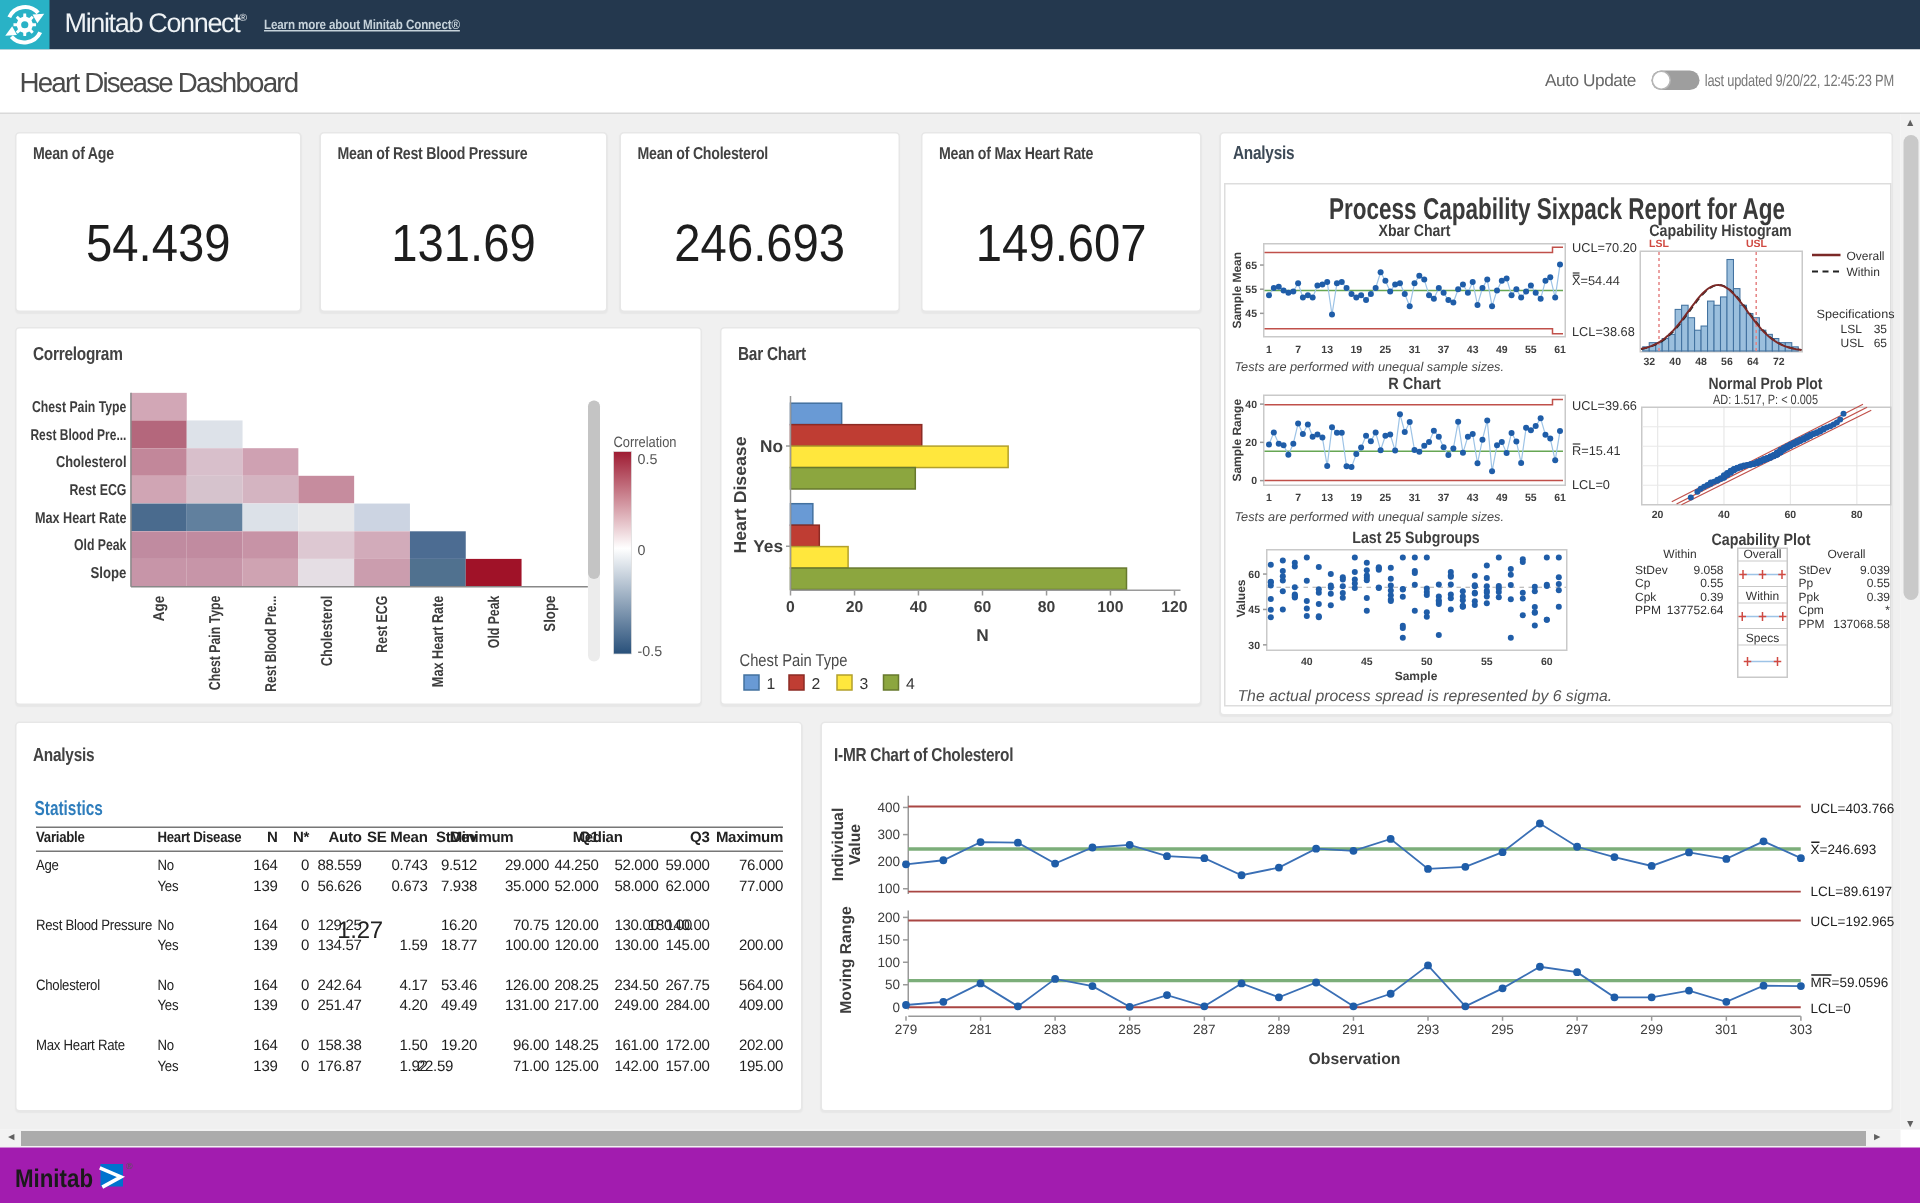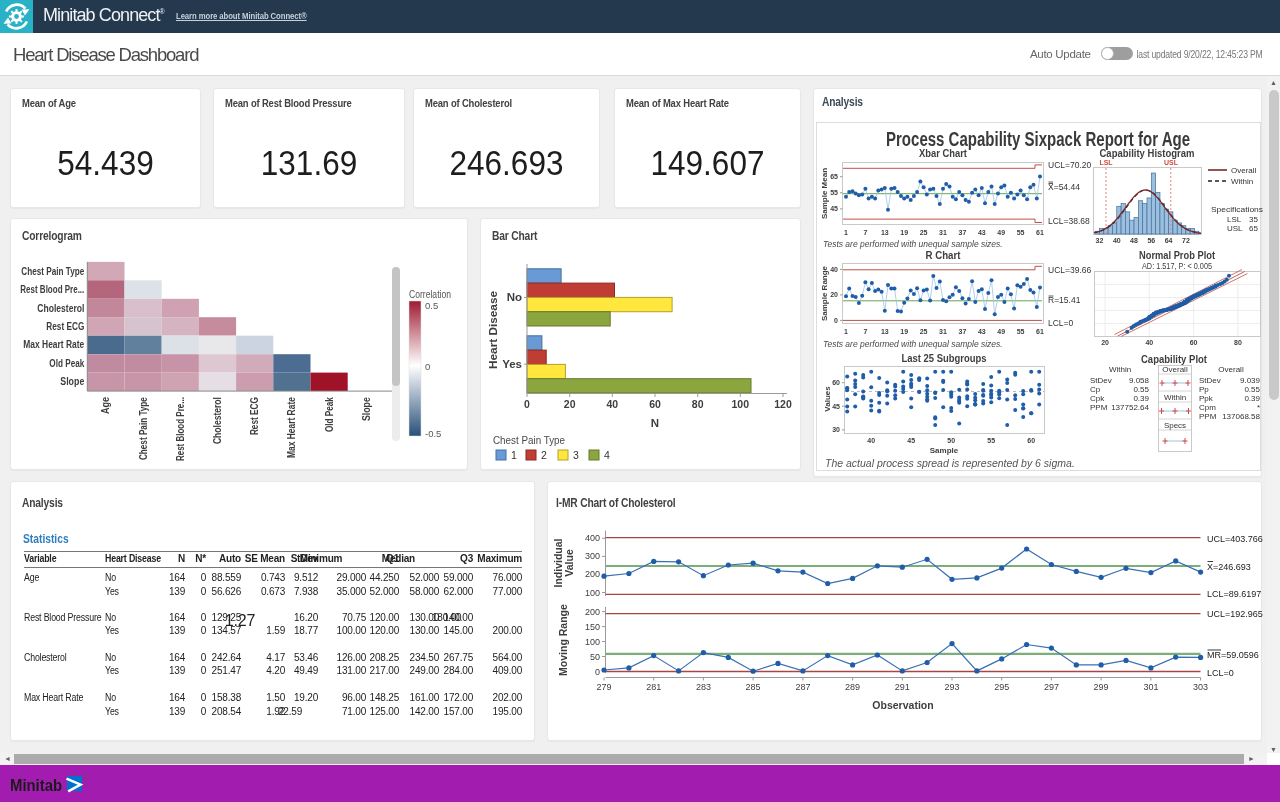--- a/index.html
+++ b/index.html
@@ -905,21 +905,21 @@
     <div style="position:absolute;top:209.5px;font-size:10.0px;color:#222;white-space:nowrap;letter-spacing:-0.2px;left:184px;width:90px;text-align:right">1.50</div>
     <div style="position:absolute;top:209.5px;font-size:10.0px;color:#222;white-space:nowrap;letter-spacing:-0.2px;left:217px;width:90px;text-align:right">19.20</div>
     <div style="position:absolute;top:209.5px;font-size:10.0px;color:#222;white-space:nowrap;letter-spacing:-0.2px;left:265px;width:90px;text-align:right">96.00</div>
     <div style="position:absolute;top:209.5px;font-size:10.0px;color:#222;white-space:nowrap;letter-spacing:-0.2px;left:298px;width:90px;text-align:right">148.25</div>
     <div style="position:absolute;top:209.5px;font-size:10.0px;color:#222;white-space:nowrap;letter-spacing:-0.2px;left:338px;width:90px;text-align:right">161.00</div>
     <div style="position:absolute;top:209.5px;font-size:10.0px;color:#222;white-space:nowrap;letter-spacing:-0.2px;left:372px;width:90px;text-align:right">172.00</div>
     <div style="position:absolute;top:209.5px;font-size:10.0px;color:#222;white-space:nowrap;letter-spacing:-0.2px;left:421px;width:90px;text-align:right">202.00</div>
     <div style="position:absolute;top:223.5px;font-size:10.0px;color:#222;white-space:nowrap;letter-spacing:-0.2px;left:94px;transform:scaleX(0.88);transform-origin:0 50%">Yes</div>
     <div style="position:absolute;top:223.5px;font-size:10.0px;color:#222;white-space:nowrap;letter-spacing:-0.2px;left:84px;width:90px;text-align:right">139</div>
     <div style="position:absolute;top:223.5px;font-size:10.0px;color:#222;white-space:nowrap;letter-spacing:-0.2px;left:105px;width:90px;text-align:right">0</div>
-    <div style="position:absolute;top:223.5px;font-size:10.0px;color:#222;white-space:nowrap;letter-spacing:-0.2px;left:140px;width:90px;text-align:right">208.54</div>
+    <div style="position:absolute;top:223.5px;font-size:10.0px;color:#222;white-space:nowrap;letter-spacing:-0.2px;left:140px;width:90px;text-align:right">176.87</div>
     <div style="position:absolute;top:223.5px;font-size:10.0px;color:#222;white-space:nowrap;letter-spacing:-0.2px;left:184px;width:90px;text-align:right">1.92</div>
     <div style="position:absolute;top:223.5px;font-size:10.0px;color:#222;white-space:nowrap;letter-spacing:-0.2px;left:217px;width:74px;text-align:right">22.59</div>
     <div style="position:absolute;top:223.5px;font-size:10.0px;color:#222;white-space:nowrap;letter-spacing:-0.2px;left:265px;width:90px;text-align:right">71.00</div>
     <div style="position:absolute;top:223.5px;font-size:10.0px;color:#222;white-space:nowrap;letter-spacing:-0.2px;left:298px;width:90px;text-align:right">125.00</div>
     <div style="position:absolute;top:223.5px;font-size:10.0px;color:#222;white-space:nowrap;letter-spacing:-0.2px;left:338px;width:90px;text-align:right">142.00</div>
     <div style="position:absolute;top:223.5px;font-size:10.0px;color:#222;white-space:nowrap;letter-spacing:-0.2px;left:372px;width:90px;text-align:right">157.00</div>
     <div style="position:absolute;top:223.5px;font-size:10.0px;color:#222;white-space:nowrap;letter-spacing:-0.2px;left:421px;width:90px;text-align:right">195.00</div>
   </div>
 <div class="panel" style="left:547px;top:481px;width:715px;height:260px">
     <div class="ptitle" style="left:8px;top:14px">I-MR Chart of Cholesterol</div>

